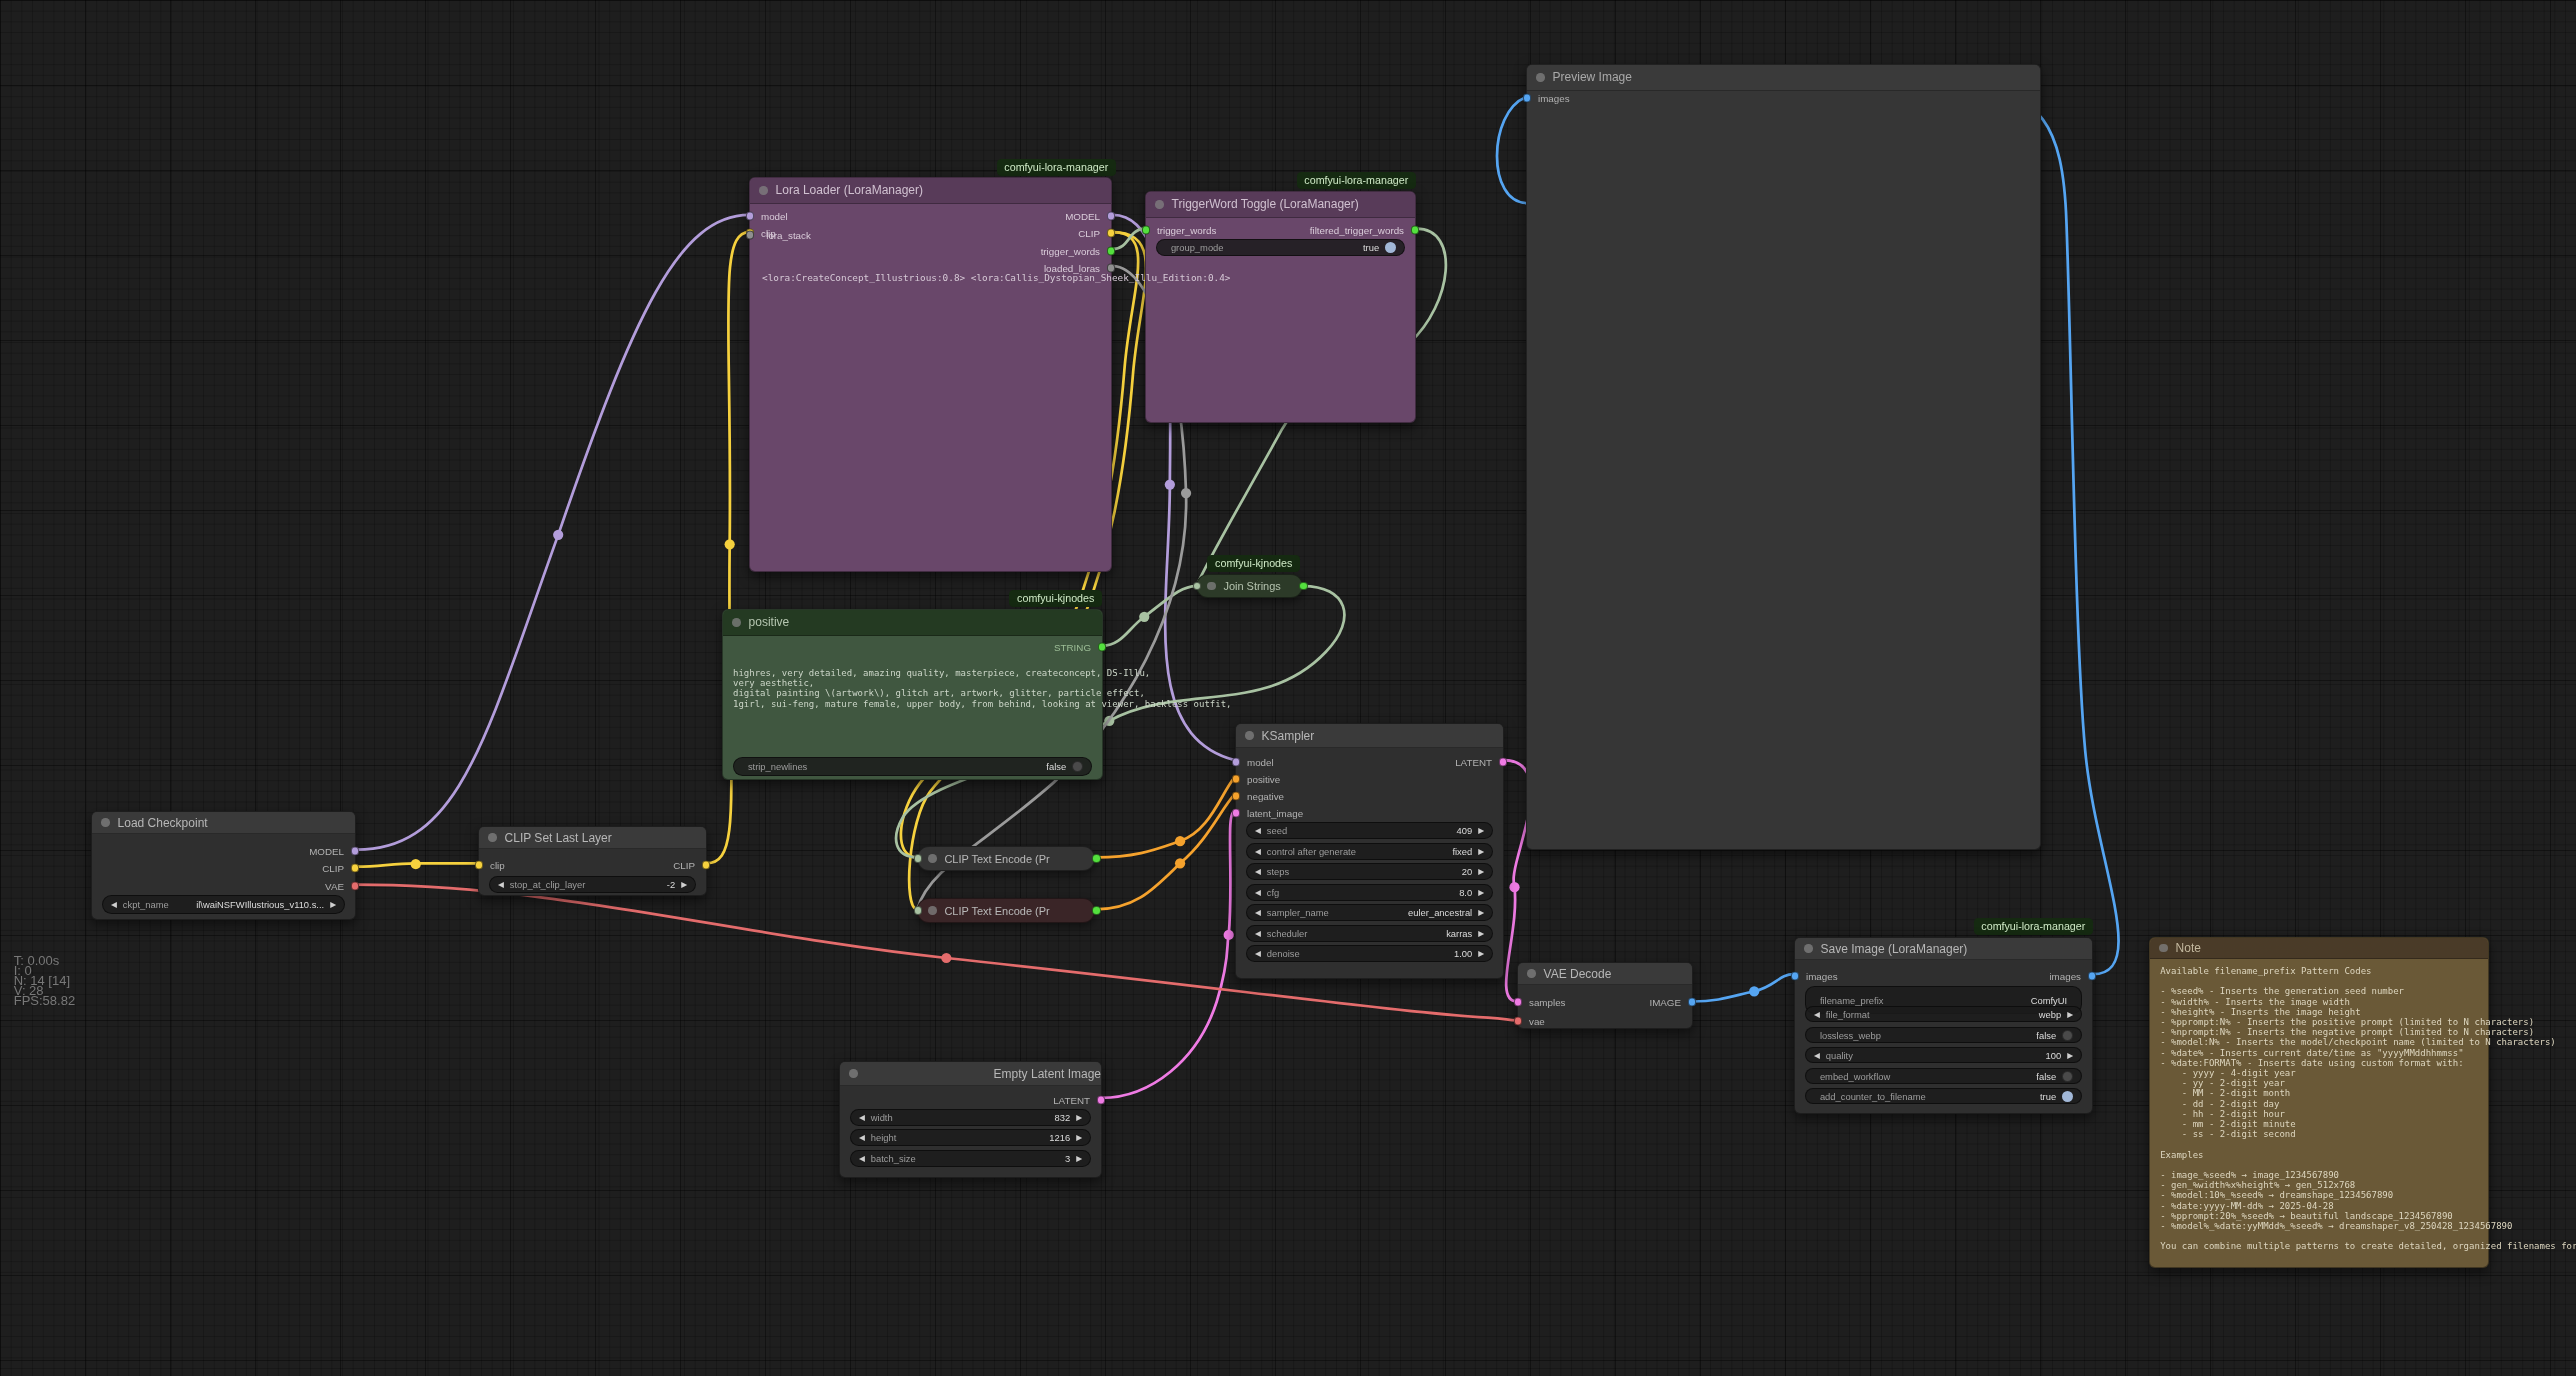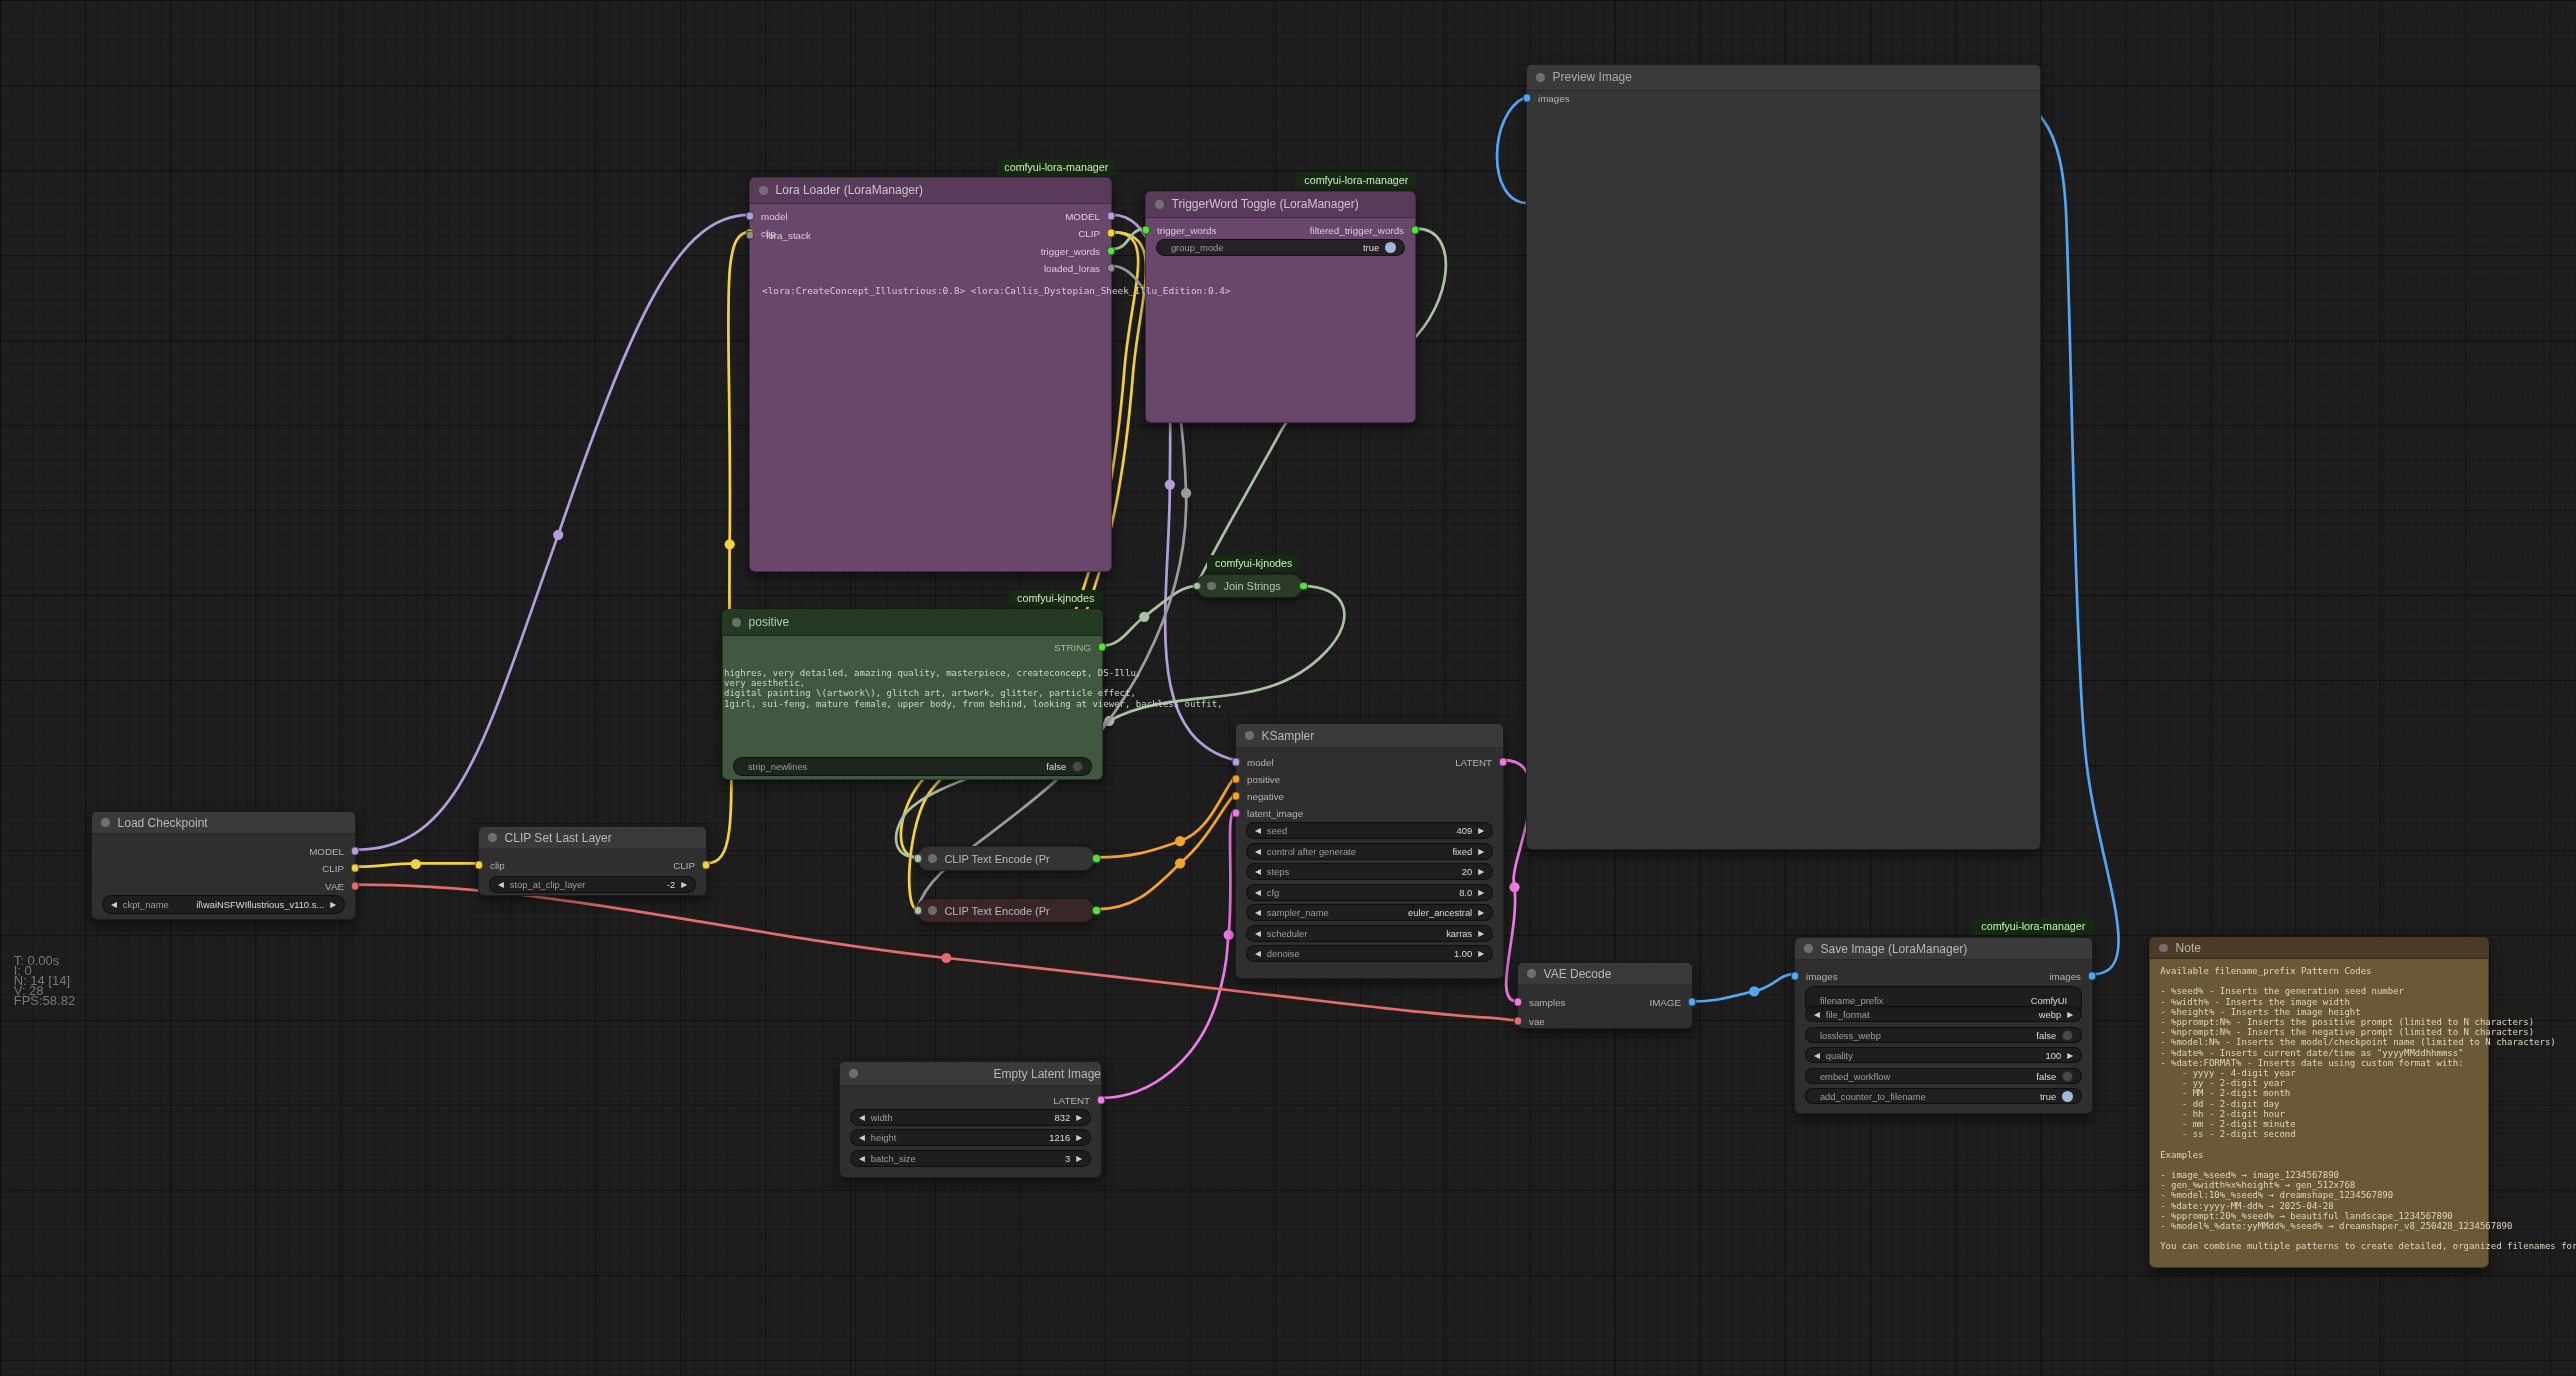--- a/index.html
+++ b/index.html
@@ -150,37 +150,37 @@
           <span>CLIP</span>
         </div>
         <div class="port out" style="top: 73px;">
           <span class="pdot" style="background: rgb(84, 224, 62);"></span>
           <span>trigger_words</span>
         </div>
         <div class="port out" style="top: 90px;">
           <span class="pdot" style="background: rgb(143, 143, 143);"></span>
           <span>loaded_loras</span>
         </div>
-        <div class="textblock" style="left: 12px; top: 107px; font-size: 9.4px; line-height: 11px; color: rgb(214, 201, 214);">&lt;lora:CreateConcept_Illustrious:0.8&gt; &lt;lora:Callis_Dystopian_Sheek_Illu_Edition:0.4&gt;</div>
+        <div class="textblock" style="left: 12px; top: 94px; font-size: 9.4px; line-height: 11px; color: rgb(214, 201, 214);">&lt;lora:CreateConcept_Illustrious:0.8&gt; &lt;lora:Callis_Dystopian_Sheek_Illu_Edition:0.4&gt;</div>
       </div>
       <div class="node st-green" style="left: 722px; top: 609px; width: 381px; height: 171px;">
         <div class="hdr" style="height: 25.6px;">
           <span class="cdot"></span>
           <span>positive</span>
         </div>
         <div class="port out" style="top: 37px;">
           <span class="pdot" style="background: rgb(84, 224, 62);"></span>
           <span style="color: rgb(156, 189, 150);">STRING</span>
         </div>
         <div class="widget" style="top: 147px; height: 19px;">
           <span class="wlabel">strip_newlines</span>
           <span class="wval">false</span>
           <span class="tgl off"></span>
         </div>
-        <div class="textblock" style="left: 1px; top: 58px; font-size: 9px; line-height: 10.2px; color: rgb(204, 214, 200);">highres, very detailed, amazing quality, masterpiece, createconcept, DS-Illu,
+        <div class="textblock" style="left: 10px; top: 58px; font-size: 9px; line-height: 10.2px; color: rgb(204, 214, 200);">highres, very detailed, amazing quality, masterpiece, createconcept, DS-Illu,
 very aesthetic,
 digital painting \(artwork\), glitch art, artwork, glitter, particle effect,
 1girl, sui-feng, mature female, upper body, from behind, looking at viewer, backless outfit,</div>
       </div>
       <div class="collapsed c-join" style="left: 1196px; top: 574px; width: 107px; height: 24px;">
         <span class="cdot"></span>
         <span>Join Strings</span>
         <span class="pdot cport" style="left: -4.3px; margin-top: -4.3px; background: rgb(168, 194, 162);"></span>
         <span class="pdot cport" style="left: 102px; margin-top: -4.3px; background: rgb(84, 224, 62);"></span>
       </div>

